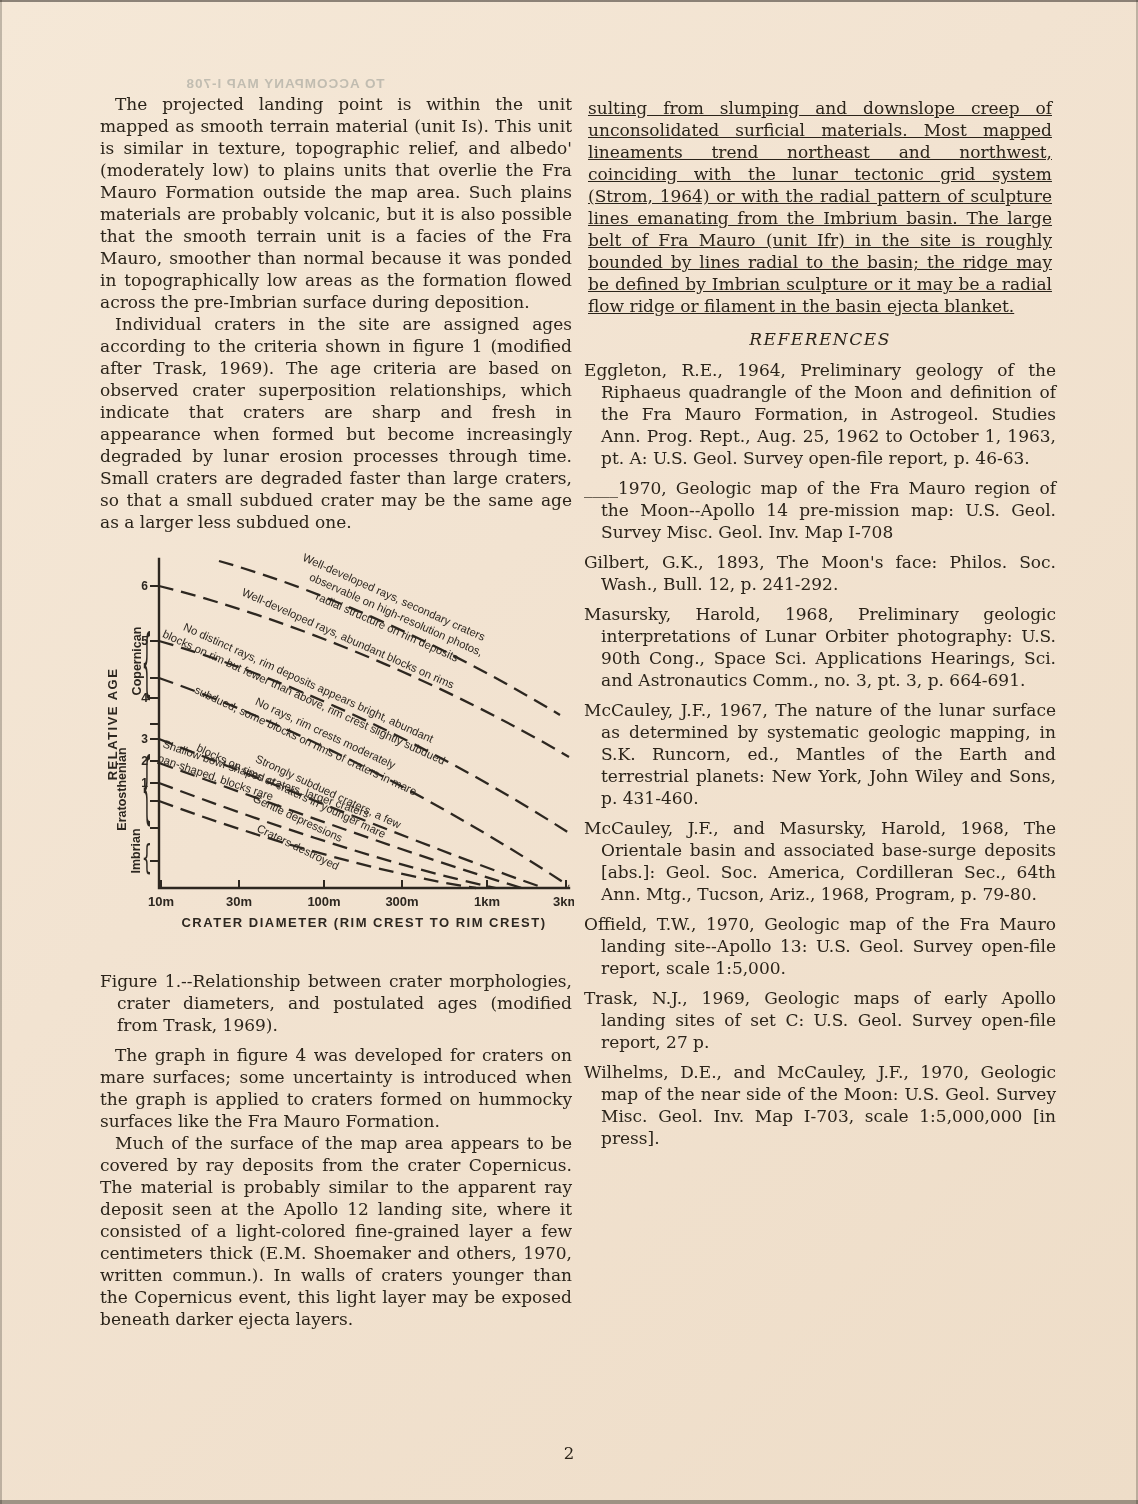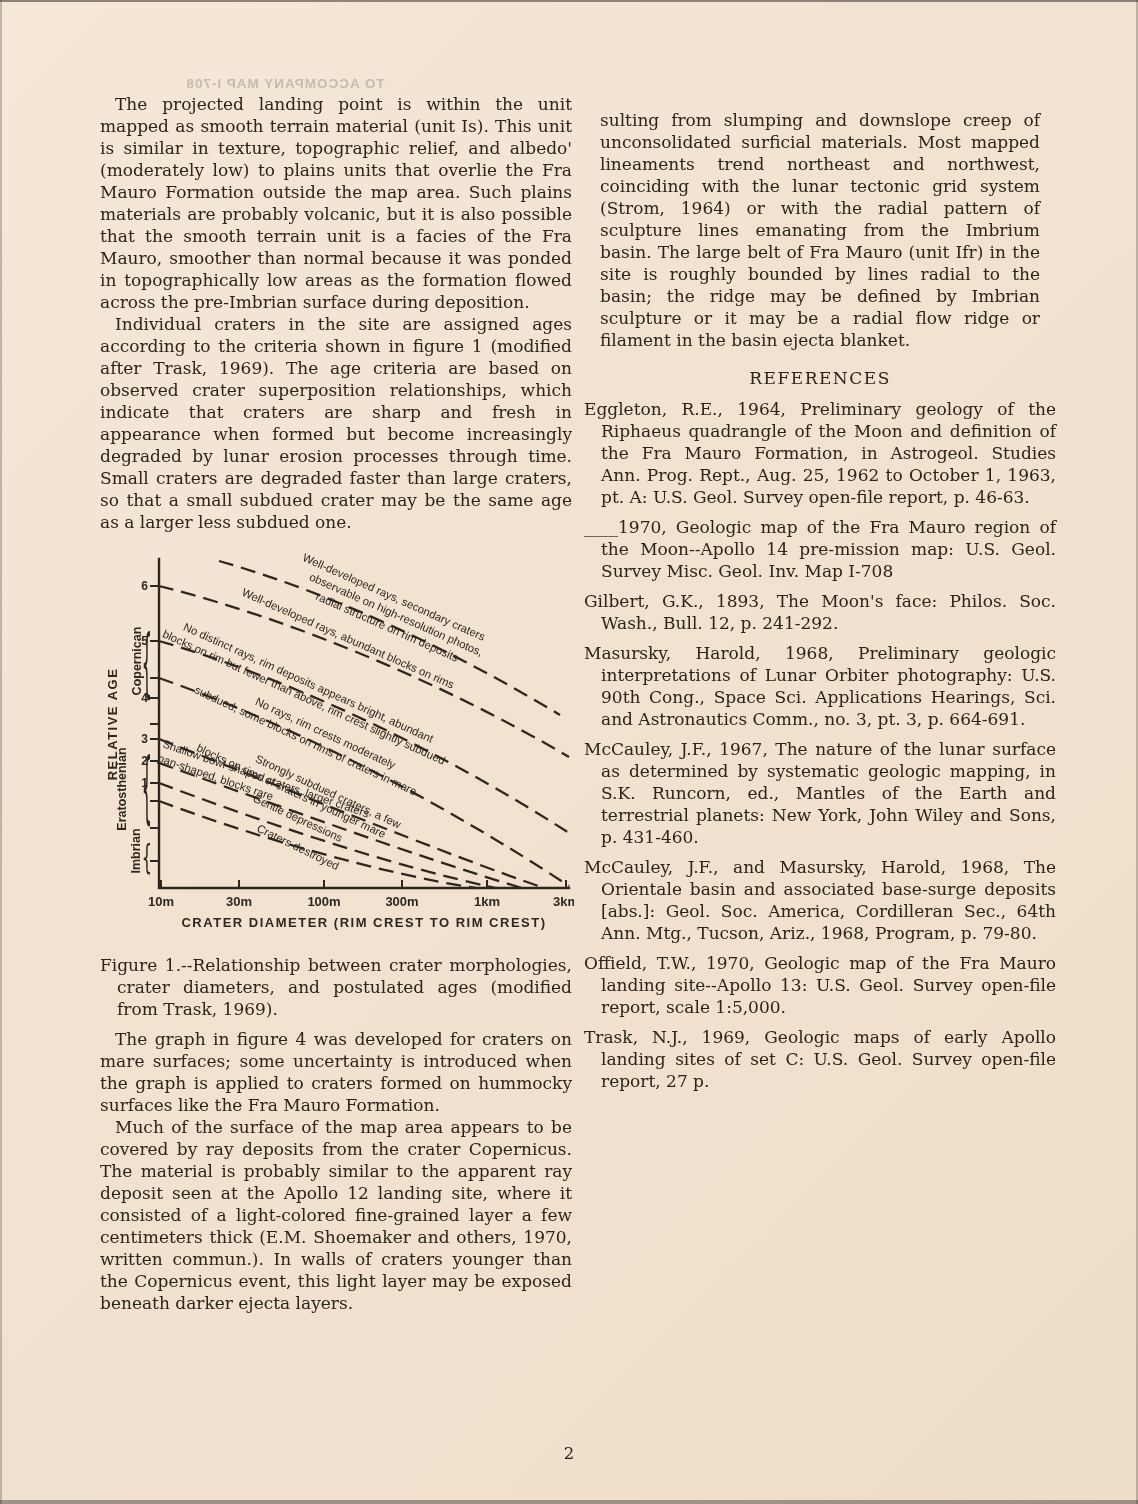--- a/index.html
+++ b/index.html
@@ -23,24 +23,24 @@
     font-size:13.5px; letter-spacing:1px; text-align:center;
     color:rgba(110,122,118,0.38);
   }
   .col {
     position:absolute; width:472px; top:93px;
     font-size:17px; line-height:22px; text-align:justify;
   }
   .col-left  { left:100px;  }
   .col-right { left:584px; }
   p.para { margin:0; text-indent:15px; }
-  p.para-cont { margin:16px; text-indent:0; }
-  .caption { margin:12px 0 8px; padding-left:17px; text-indent:-17px; }
+  p.para-cont { margin:4px; text-indent:0;text-decoration:underline; }
+  .caption { margin:28px 0 8px; padding-left:17px; text-indent:-17px; }
   .fig { margin:6px 0 0 2px; }
-  .refs-heading { text-align:center; margin:11px 0 9px; letter-spacing:1.5px; text-indent:0; }
+  .refs-heading { text-align:center; margin:11px 0 9px; letter-spacing:1.5px; text-indent:0;font-style:italic; }
   .ref { margin:0 0 8px; padding-left:17px; text-indent:-17px; }
   .page-number {
     position:absolute; left:0; top:1444px; width:1138px;
     text-align:center; font-size:16.5px;
   }
   
   .axis   { stroke:#2d2720; stroke-width:2.4; fill:none; stroke-linecap:square; }
   .tick   { stroke:#2d2720; stroke-width:2;   fill:none; }
   .curve  { stroke:#2d2720; stroke-width:2.3; fill:none; stroke-dasharray:15 8; }
   .clabel { font-family:"Liberation Sans", sans-serif; font-size:11.3px; fill:#2d2720; }
@@ -174,15 +174,16 @@
   <p class="para-cont">sulting from slumping and downslope creep of unconsolidated surficial materials. Most mapped lineaments trend northeast and northwest, coinciding with the lunar tectonic grid system (Strom, 1964) or with the radial pattern of sculpture lines emanating from the Imbrium basin. The large belt of Fra Mauro (unit Ifr) in the site is roughly bounded by lines radial to the basin; the ridge may be defined by Imbrian sculpture or it may be a radial flow ridge or filament in the basin ejecta blanket.</p>
   <p class="refs-heading">REFERENCES</p>
   <p class="ref">Eggleton, R.E., 1964, Preliminary geology of the Riphaeus quadrangle of the Moon and definition of the Fra Mauro Formation, in Astrogeol. Studies Ann. Prog. Rept., Aug. 25, 1962 to October 1, 1963, pt. A: U.S. Geol. Survey open-file report, p. 46-63.</p>
   <p class="ref">____1970, Geologic map of the Fra Mauro region of the Moon--Apollo 14 pre-mission map: U.S. Geol. Survey Misc. Geol. Inv. Map I-708</p>
   <p class="ref">Gilbert, G.K., 1893, The Moon's face: Philos. Soc. Wash., Bull. 12, p. 241-292.</p>
   <p class="ref">Masursky, Harold, 1968, Preliminary geologic interpretations of Lunar Orbiter photography: U.S. 90th Cong., Space Sci. Applications Hearings, Sci. and Astronautics Comm., no. 3, pt. 3, p. 664-691.</p>
   <p class="ref">McCauley, J.F., 1967, The nature of the lunar surface as determined by systematic geologic mapping, in S.K. Runcorn, ed., Mantles of the Earth and terrestrial planets: New York, John Wiley and Sons, p. 431-460.</p>
   <p class="ref">McCauley, J.F., and Masursky, Harold, 1968, The Orientale basin and associated base-surge deposits [abs.]: Geol. Soc. America, Cordilleran Sec., 64th Ann. Mtg., Tucson, Ariz., 1968, Program, p. 79-80.</p>
   <p class="ref">Offield, T.W., 1970, Geologic map of the Fra Mauro landing site--Apollo 13: U.S. Geol. Survey open-file report, scale 1:5,000.</p>
   <p class="ref">Trask, N.J., 1969, Geologic maps of early Apollo landing sites of set C: U.S. Geol. Survey open-file report, 27 p.</p>
+  <p class="ref">Wilhelms, D.E., and McCauley, J.F., 1970, Geologic map of the near side of the Moon: U.S. Geol. Survey Misc. Geol. Inv. Map I-703, scale 1:5,000,000 [in press].</p>
 </div>
 
 <div class="page-number">2</div>
 
 </body></html>

